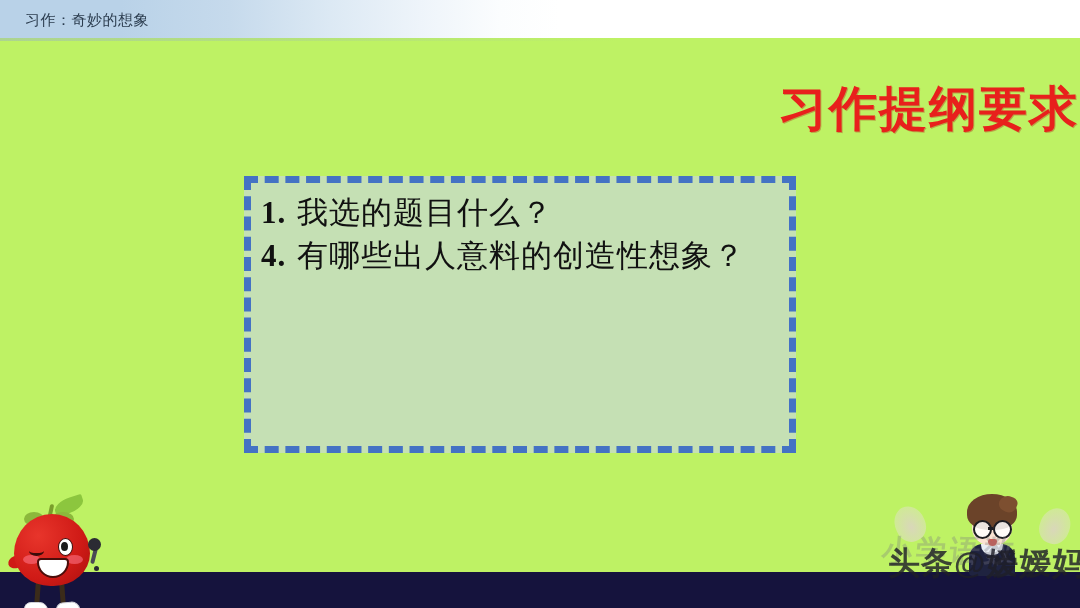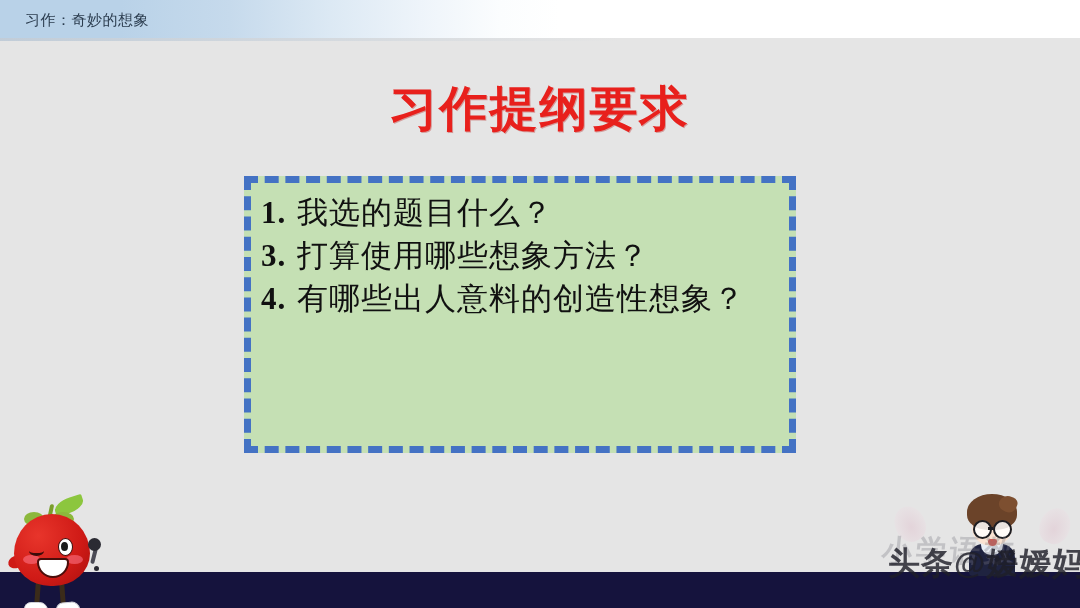--- a/index.html
+++ b/index.html
@@ -10,21 +10,21 @@
     width: 1080px;
     height: 608px;
     overflow: hidden;
     background: #ffffff;
     font-family: "Liberation Sans", "DejaVu Sans", sans-serif;
   }
   #slide {
     position: relative;
     width: 1080px;
     height: 608px;
-    background: #e5e5e5;
+    background: #bef264;
     overflow: hidden;
   }
 
   
   #header-band {
     position: absolute;
     left: 0;
     top: 0;
     width: 1080px;
     height: 38px;
@@ -57,21 +57,21 @@
     letter-spacing: 0.5px;
     white-space: nowrap;
   }
 
   
   #main-title {
     position: absolute;
     left: 0;
     top: 79px;
     width: 1079px;
-    text-align: center;
+    text-align: right;
     font-size: 48px;
     line-height: 58px;
     font-weight: bold;
     color: #e8201c;
     font-family: "DejaVu Sans", "Liberation Sans", sans-serif;
     letter-spacing: 2px;
     text-shadow: 1px 1px 0 rgba(180,20,16,0.35);
   }
 
   
@@ -414,24 +414,20 @@
   <div id="header-band"></div>
   <div id="header-band-shadow"></div>
   <div id="header-title">习作：奇妙的想象</div>
 
   <div id="main-title">习作提纲要求</div>
 
   <div id="content-box">
     <div class="req-line">
       <span class="req-num">1.</span>
       <span>我选的题目什么？</span>
-    </div>
-    <div class="req-line">
-      <span class="req-num">3.</span>
-      <span>打算使用哪些想象方法？</span>
     </div>
     <div class="req-line">
       <span class="req-num">4.</span>
       <span>有哪些出人意料的创造性想象？</span>
     </div>
   </div>
 
   <div id="bottom-bar"></div>
 
   <div id="apple-mascot">

